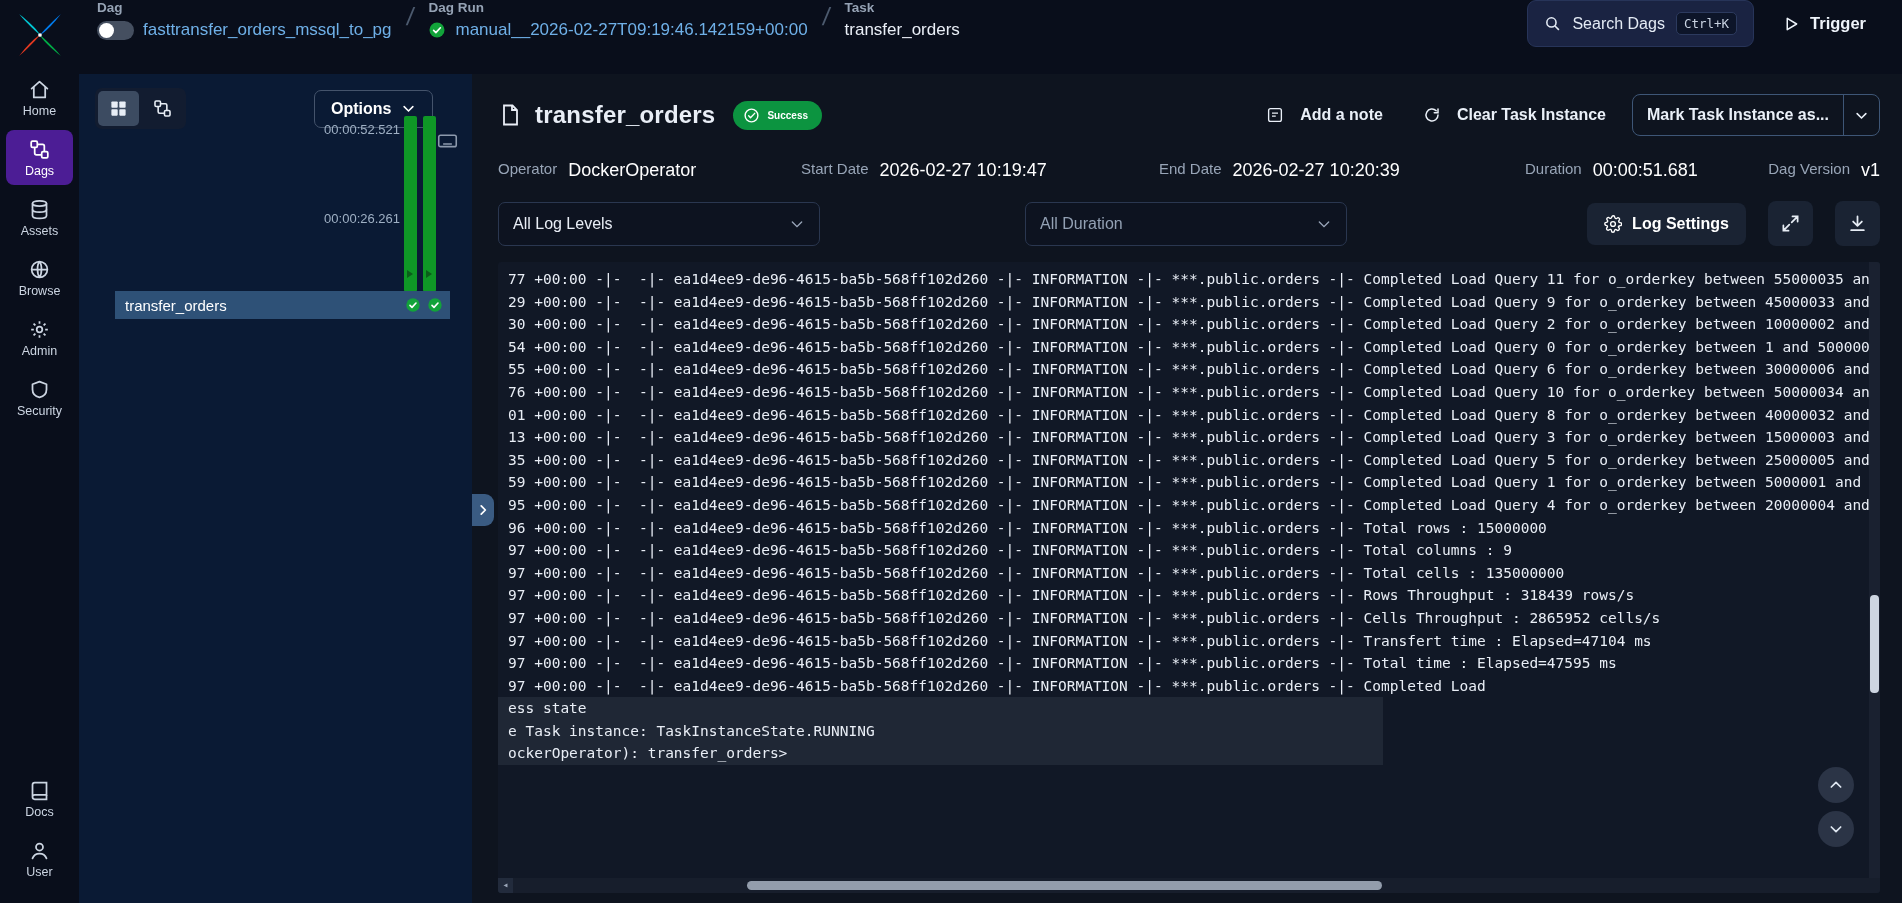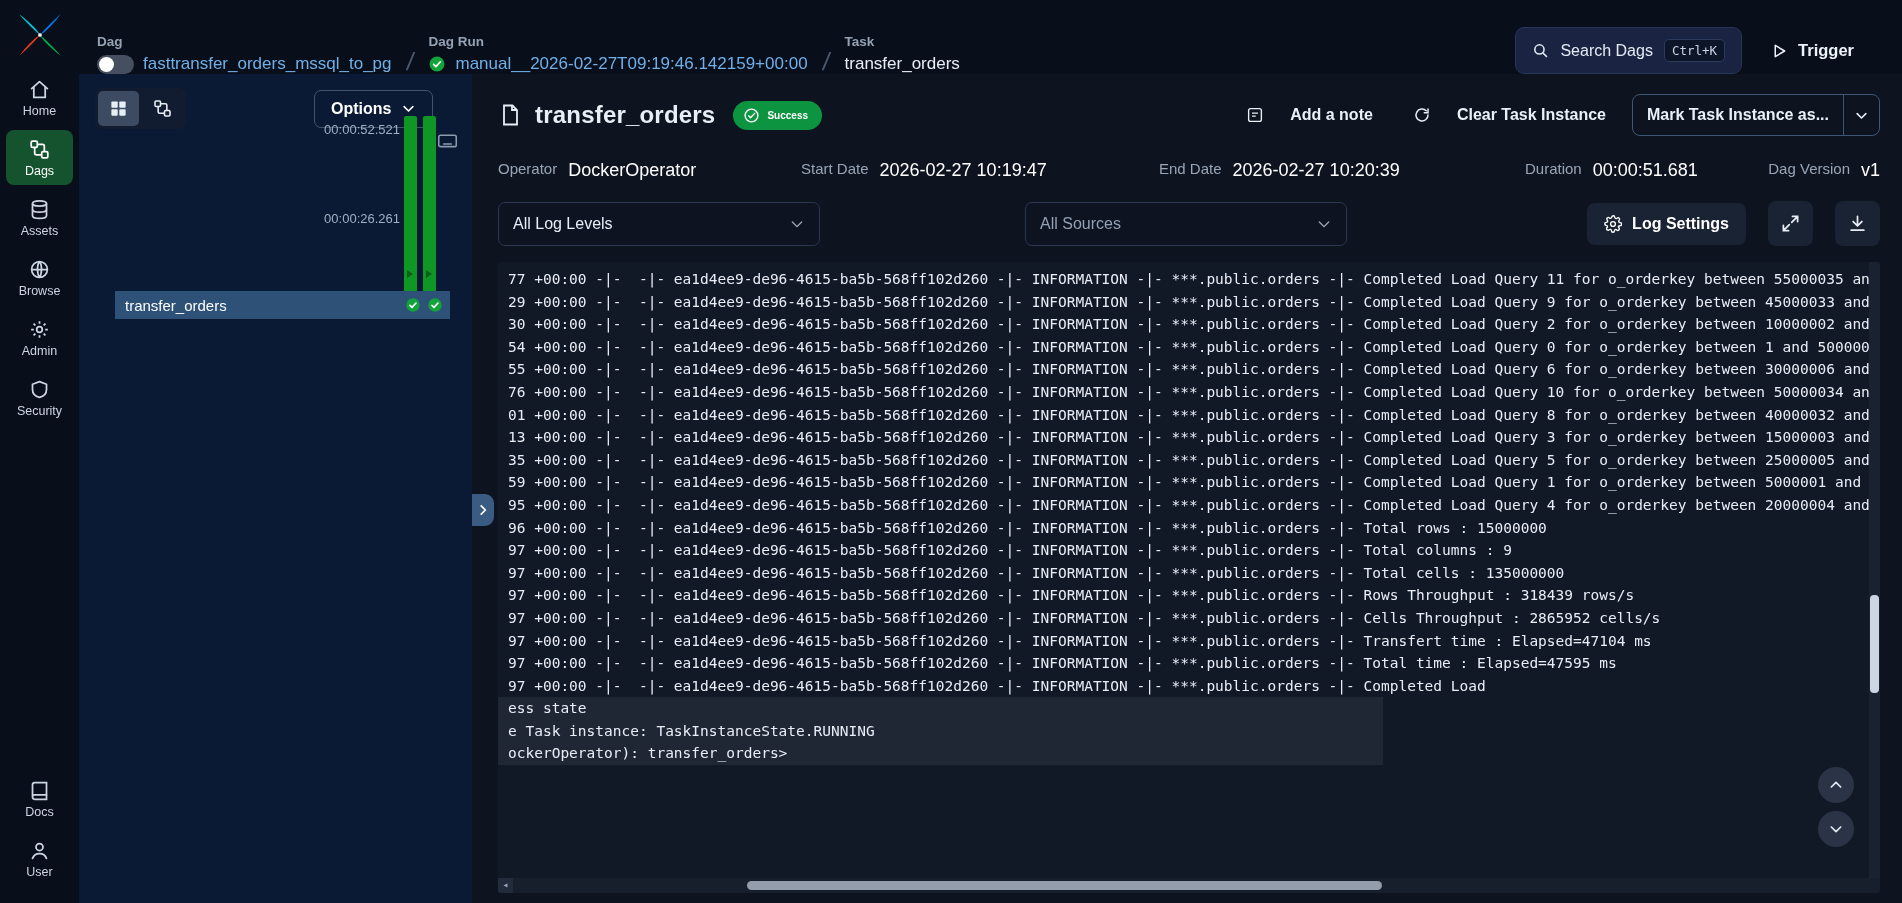--- a/index.html
+++ b/index.html
@@ -8,27 +8,27 @@
   .app { display:flex; width:1902px; height:903px; }
   svg { display:block; }
 
   
   .sidebar { width:79px; background:#090e1b; display:flex; flex-direction:column; align-items:center; padding:12px 6px 12px; flex-shrink:0; }
   .logo { width:46px; height:46px; margin-bottom:12px; cursor:pointer; }
   .nav { display:flex; flex-direction:column; align-items:center; width:100%; }
   .nav-item { width:67px; border-radius:8px; display:flex; flex-direction:column; align-items:center; gap:4px; padding:9px 0 7px; color:#ccd5e2; margin-bottom:5px; cursor:pointer; }
   .nav-item .ic svg { width:21px; height:21px; }
   .nav-item .lbl { font-size:12.5px; }
-  .nav-item.active { background:#14532d; color:#fff; }
+  .nav-item.active { background:#4c1d95; color:#fff; }
   .nav-spacer { flex:1; }
 
   .right-col { flex:1; display:flex; flex-direction:column; min-width:0; }
 
   
-  .topbar { height:74px; background:#090e1b; display:flex; align-items:flex-end; padding:0 36px 0 18px; flex-shrink:0; }
+  .topbar { height:74px; background:#090e1b; display:flex; align-items:flex-start; padding:0 24px 0 18px; flex-shrink:0; }
   .crumb { display:flex; flex-direction:column; gap:5px; }
   .crumb-label { font-size:13.5px; font-weight:700; color:#95a2b4; }
   .crumb-value { display:flex; align-items:center; gap:9px; font-size:17px; }
   a.link { color:#6fb0e8; text-decoration:none; cursor:pointer; }
   .crumb-sep { color:#4c5a6e; font-size:25px; margin:0 15px; font-weight:300; transform:translateY(2px) skewX(-8deg); }
   .toggle { width:37px; height:19px; border-radius:10px; background:#454f60; position:relative; display:inline-block; cursor:pointer; }
   .toggle .knob { position:absolute; left:2px; top:2px; width:15px; height:15px; border-radius:50%; background:#fff; }
   .gcheck svg { width:18px; height:18px; }
   .topbar-right { margin-left:auto; display:flex; align-items:center; gap:16px; }
   .search-btn { display:flex; align-items:center; gap:11px; background:#1a2342; border:1px solid #273459; border-radius:9px; padding:11px 16px; color:#e4ebf5; font-size:16px; cursor:pointer; font-family:inherit; }
@@ -69,21 +69,21 @@
 
   
   .main { flex:1; background:#0e141f; min-width:0; display:flex; flex-direction:column; padding:20px 22px 10px 26px; position:relative; }
   .ti-header { display:flex; align-items:center; }
   .ti-icon { color:#e9eef6; }
   .ti-icon svg { width:24px; height:24px; }
   .ti-title { font-size:24px; font-weight:700; margin-left:13px; letter-spacing:.2px; }
   .badge { display:inline-flex; align-items:center; gap:7px; background:#0c9440; border-radius:999px; padding:6px 14px 6px 10px; font-size:10px; font-weight:700; color:#fff; margin-left:18px; }
   .badge svg { width:17px; height:17px; }
   .ti-actions { margin-left:auto; display:flex; align-items:center; gap:12px; }
-  .ghost-btn { display:flex; align-items:center; gap:26px; background:transparent; border:none; color:#eaf0f8; font-size:16px; font-weight:600; padding:11px 14px; border-radius:8px; cursor:pointer; font-family:inherit; }
+  .ghost-btn { display:flex; align-items:center; gap:16px; background:transparent; border:none; color:#eaf0f8; font-size:16px; font-weight:600; padding:11px 14px; border-radius:8px; cursor:pointer; font-family:inherit; }
   .ghost-btn svg { width:18px; height:18px; }
   .menu-btn { display:flex; align-items:stretch; border:1px solid #3e5676; border-radius:8px; color:#eaf0f8; font-size:16px; font-weight:600; background:transparent; cursor:pointer; }
   .menu-btn .mb-label { padding:11px 14px; }
   .menu-btn .mb-caret { border-left:1px solid #3e5676; padding:0 10px; display:flex; align-items:center; }
   .menu-btn svg { width:15px; height:15px; }
 
   .meta-row { display:flex; margin-top:24px; }
   .meta-col { display:flex; flex-direction:row; gap:11px; }
   .meta-col:nth-child(1) { width:303px; }
   .meta-col:nth-child(2) { width:358px; }
@@ -421,21 +421,21 @@
         <div class="filter-row">
           <div class="dropdown">
             <span class="dd-value">All Log Levels</span>
             <span class="dd-caret">
                 <svg viewBox="0 0 24 24" fill="none" stroke="currentColor" stroke-width="2" stroke-linecap="round">
                   <path d="M5 9l7 7 7-7"></path>
                 </svg>
               </span>
           </div>
           <div class="dropdown muted">
-            <span class="dd-value">All Sources</span>
+            <span class="dd-value">All Duration</span>
             <span class="dd-caret">
                 <svg viewBox="0 0 24 24" fill="none" stroke="currentColor" stroke-width="2" stroke-linecap="round">
                   <path d="M5 9l7 7 7-7"></path>
                 </svg>
               </span>
           </div>
           <div class="filter-actions">
             <button class="settings-btn">
               <span>
                   <svg viewBox="0 0 24 24" fill="none" stroke="currentColor" stroke-width="1.8">

